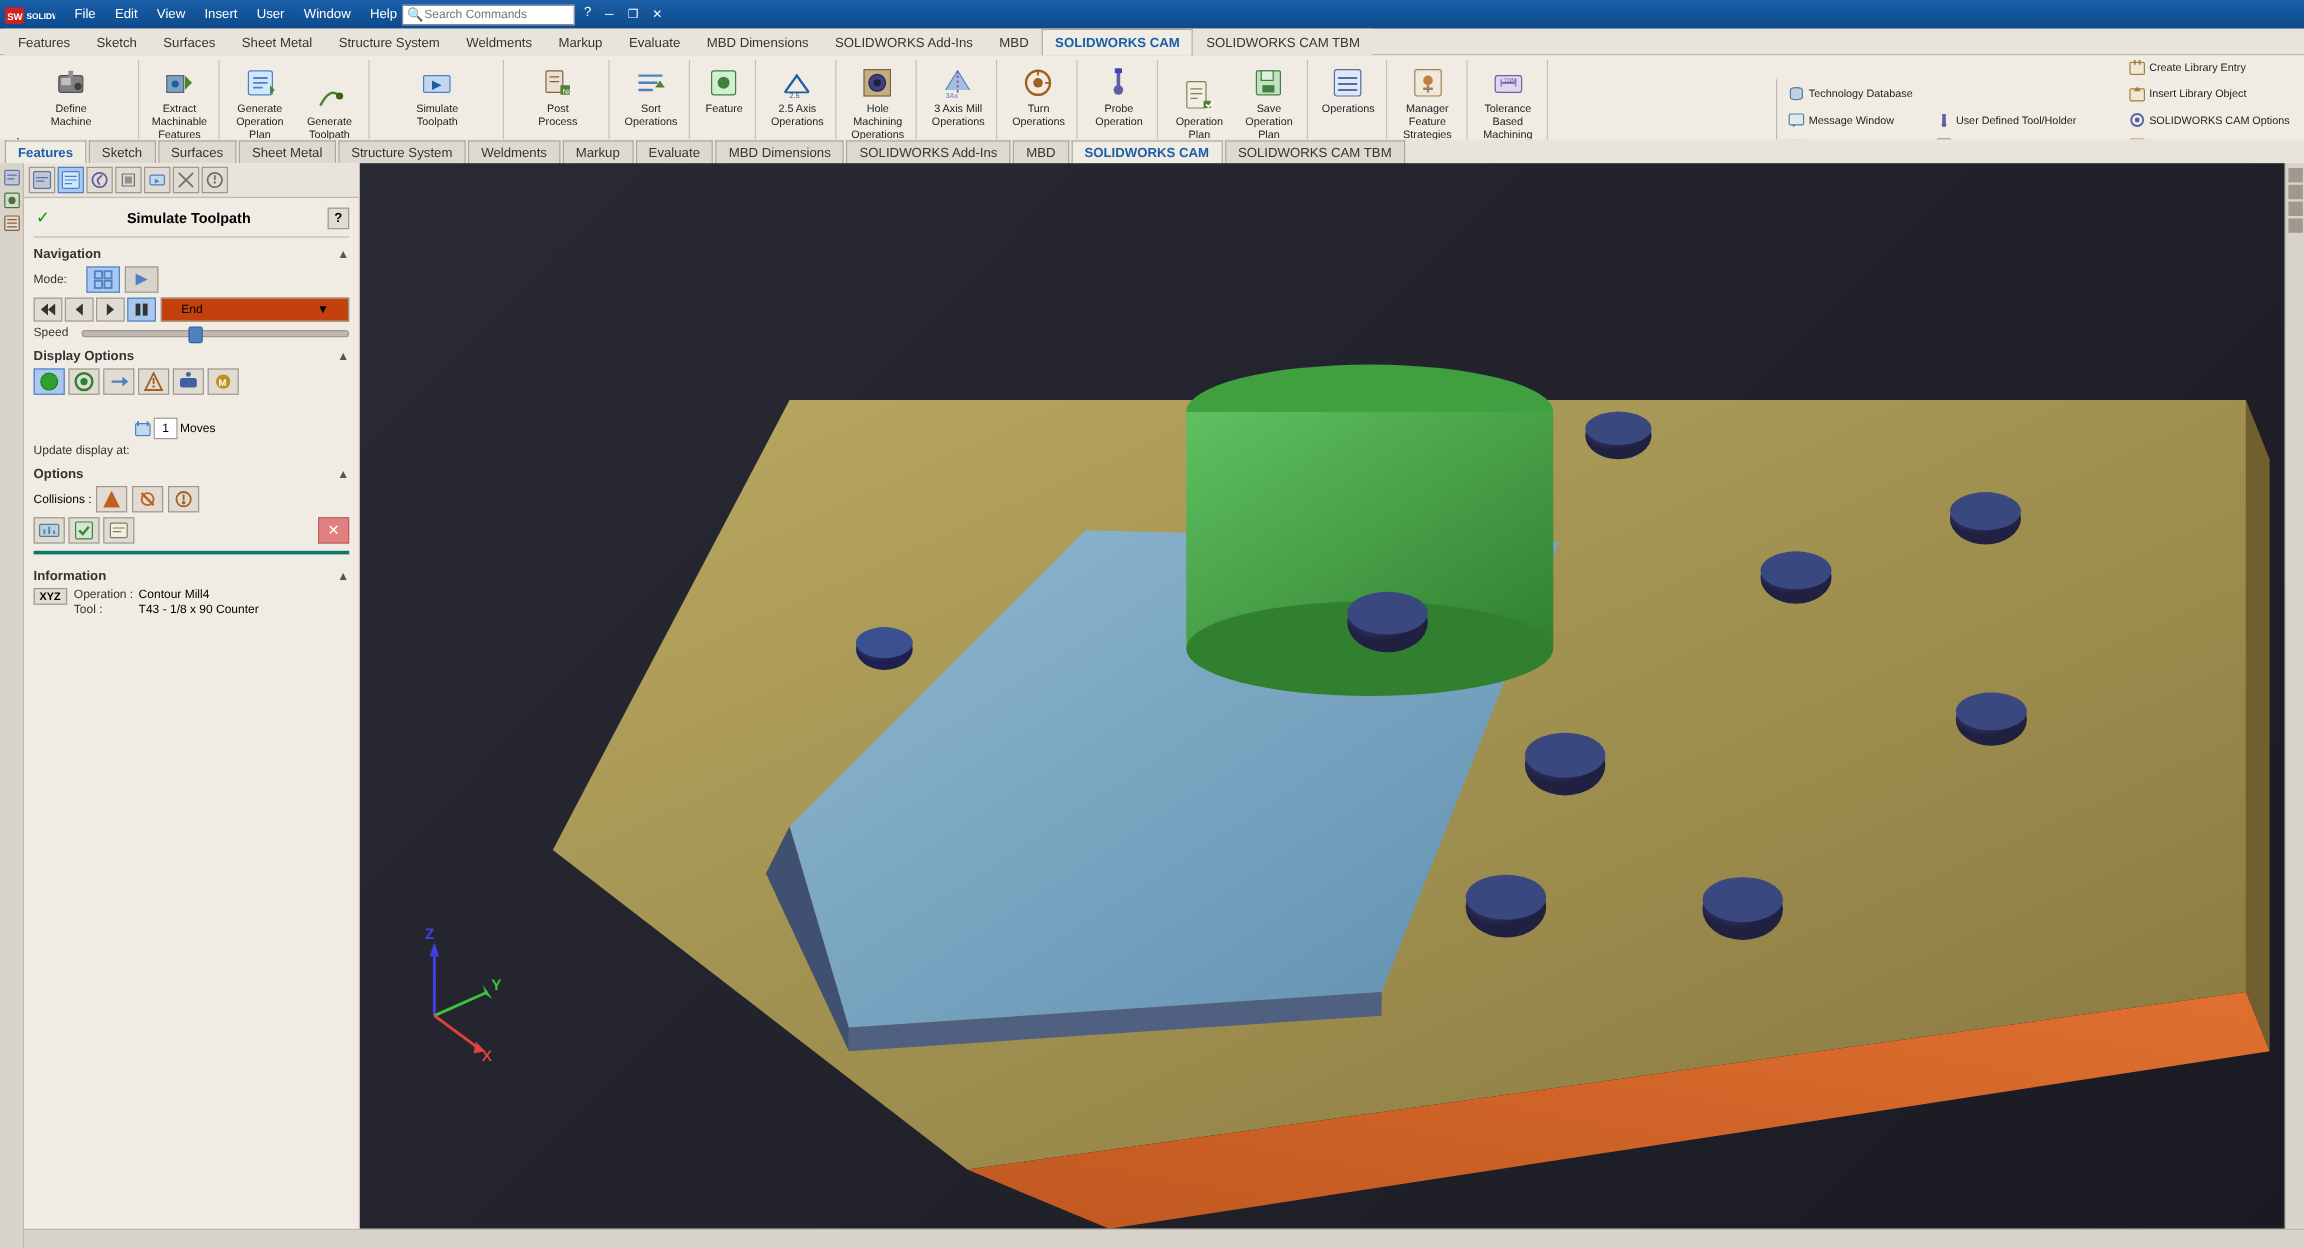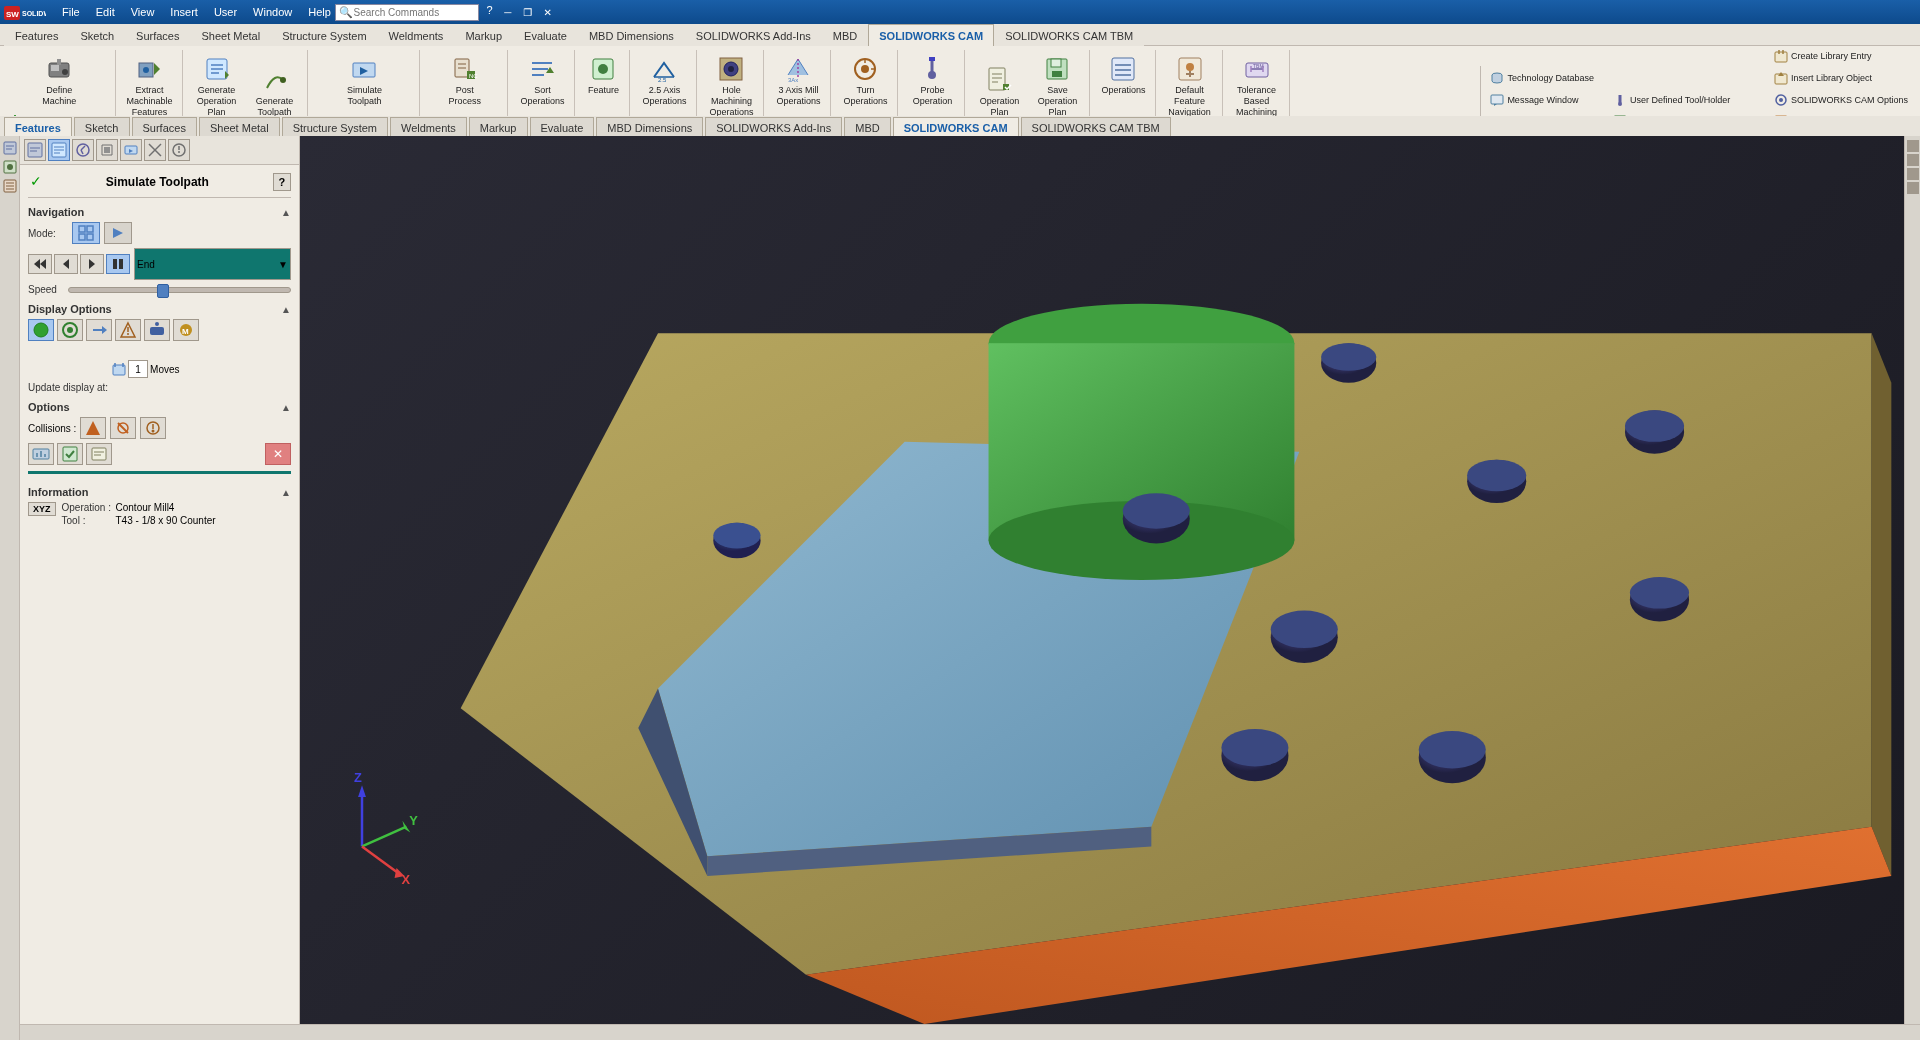--- a/index.html
+++ b/index.html
@@ -152,22 +152,22 @@
 
     .playback-controls { display: flex; gap: 2px; align-items: center; }
     .pb-btn {
       width: 24px; height: 20px; background: #e0dcd4;
       border: 1px solid #a0988c; display: flex; align-items: center;
       justify-content: center; cursor: pointer; font-size: 11px;
     }
 
     .dropdown-row { display: flex; align-items: center; gap: 4px; }
     .dropdown {
-      flex: 1; height: 32px; background: #0f766e;
-      border: 1px solid #a0988c; padding: 0 2px;
+      flex: 1; height: 20px; background: #c2410c;
+      border: 1px solid #a0988c; padding: 0 16px;
       display: flex; align-items: center; justify-content: space-between;
       cursor: pointer; font-size: 10px;
     }
 
     .speed-row { display: flex; align-items: center; gap: 4px; margin-top: 4px; }
     .speed-label { font-size: 10px; color: #333; min-width: 36px; }
     .slider-track {
       flex: 1; height: 6px; background: #c0b8b0;
       border: 1px solid #a0988c; border-radius: 3px;
       position: relative;
@@ -670,21 +670,21 @@
       <div class="ribbon-group-items">
         <div class="ribbon-btn">
           <div class="icon">
             <svg width="28" height="28" viewBox="0 0 28 28">
                 <rect x="3" y="3" width="22" height="22" rx="2" fill="#f0e8d8" stroke="#a08060" stroke-width="1"></rect>
                 <circle cx="14" cy="12" r="4" fill="#c08040"></circle>
                 <line x1="14" y1="16" x2="14" y2="22" stroke="#a08060" stroke-width="2"></line>
                 <line x1="10" y1="19" x2="18" y2="19" stroke="#a08060" stroke-width="2"></line>
               </svg>
           </div>
-          <div class="label">Default Feature Navigation</div>
+          <div class="label">Manager Feature Strategies</div>
         </div>
       </div>
       <div class="group-label"></div>
     </div>
 
     <div class="ribbon-group">
       <div class="ribbon-group-items">
         <div class="ribbon-btn">
           <div class="icon">
             <svg width="28" height="28" viewBox="0 0 28 28">

